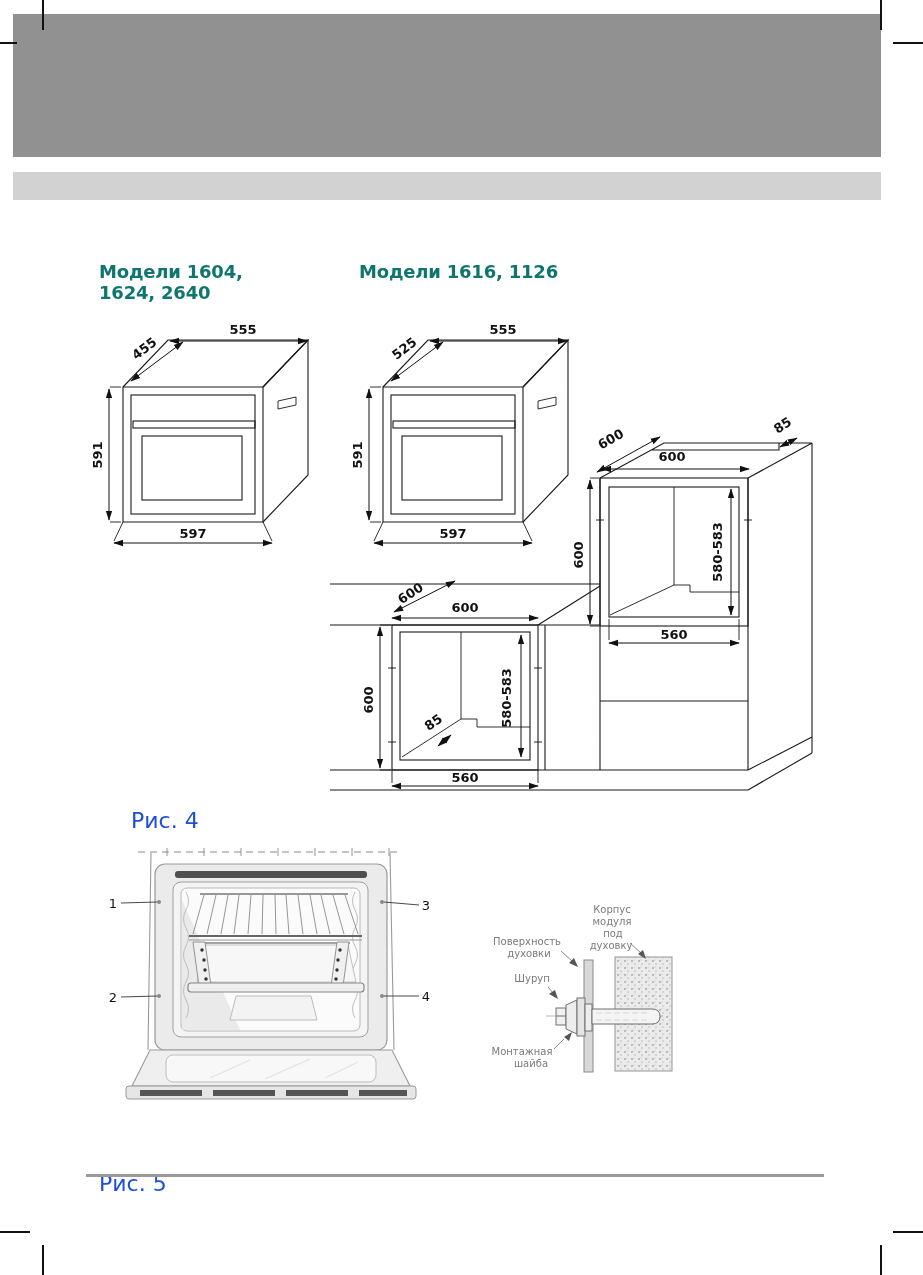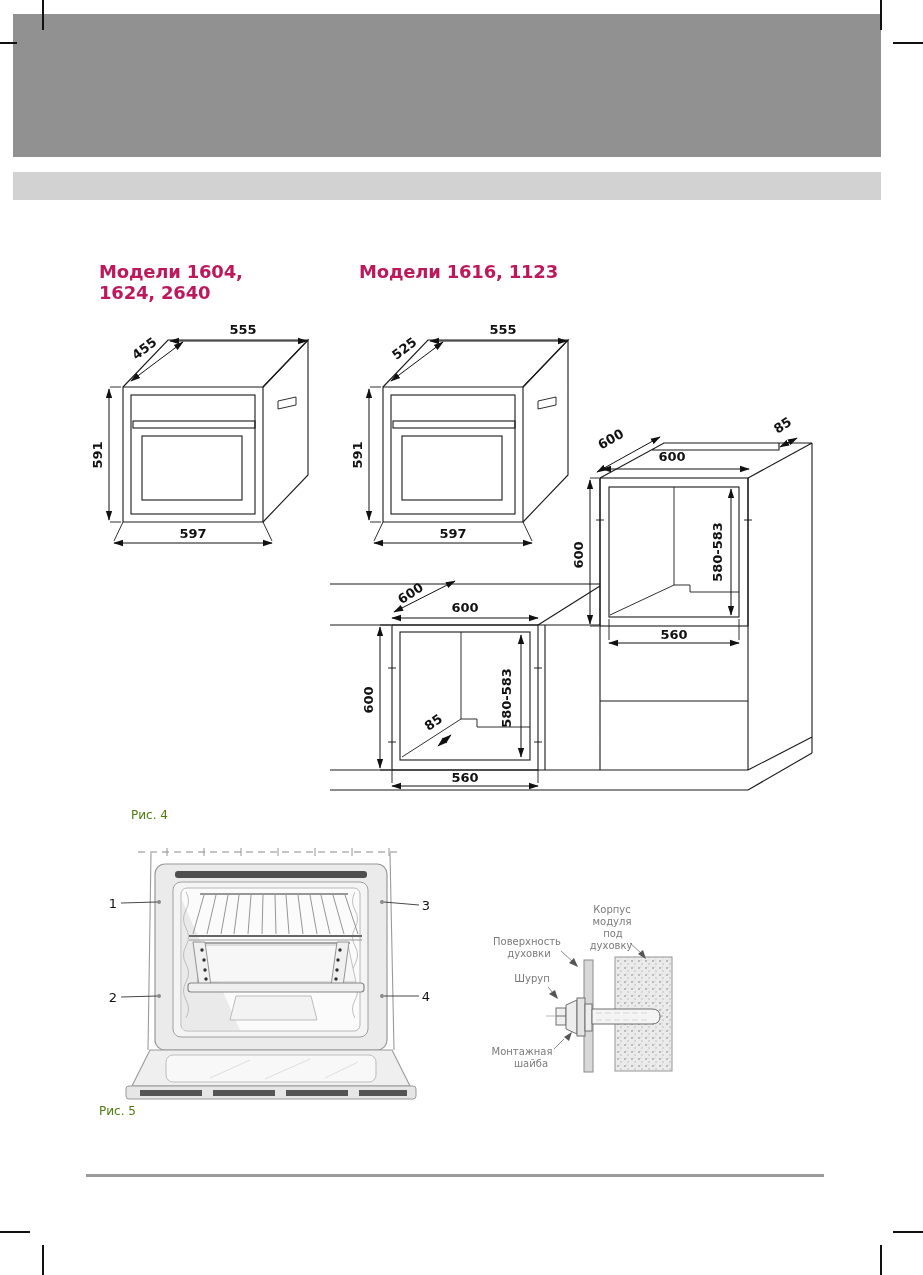--- a/index.html
+++ b/index.html
@@ -1,23 +1,23 @@
 <!DOCTYPE html>
 <html><head>
 <meta charset="utf-8">
 <style>
   html,body{margin:0;padding:0;background:#fff;}
   .page{position:relative;width:923px;height:1275px;background:#ffffff;overflow:hidden;
         font-family:"DejaVu Sans",sans-serif;}
   .band1{position:absolute;left:13px;top:14px;width:868px;height:143px;background:#919191;}
   .band2{position:absolute;left:13px;top:172px;width:868px;height:28px;background:#d2d2d2;}
   .crop{position:absolute;background:#111;}
-  .title{position:absolute;font-weight:bold;font-size:18px;line-height:21px;color:#be185d;
+  .title{position:absolute;font-weight:bold;font-size:18px;line-height:21px;color:#0f766e;
          letter-spacing:-0.2px;white-space:nowrap;}
-  .cap{position:absolute;font-size:12px;color:#4d7c0f;}
+  .cap{position:absolute;font-size:22px;color:#1d4ed8;}
   .rule{position:absolute;left:86px;top:1174px;width:738px;height:3px;background:#9a9a9a;}
   svg{position:absolute;left:0;top:0;}
   .st{fill:none;stroke:#1a1a1a;stroke-width:1.1;}
   .st2{fill:none;stroke:#1a1a1a;stroke-width:0.9;}
   .dl{fill:none;stroke:#111;stroke-width:1;marker-start:url(#ab);marker-end:url(#ab);}
   .pt{stroke:#111;stroke-width:0.9;fill:none;}
   .dim{font-family:"DejaVu Sans",sans-serif;font-weight:bold;font-size:13px;fill:#111;text-anchor:middle;}
   .co{font-family:"DejaVu Sans",sans-serif;font-size:13px;fill:#111;text-anchor:middle;}
   .lbl{font-family:"DejaVu Sans",sans-serif;font-size:10px;fill:#7b7b7b;text-anchor:middle;}
   .g5{stroke:#9a9a9a;fill:none;stroke-width:1.1;}
@@ -41,25 +41,25 @@
   <div class="crop" style="left:42px;top:1245px;width:2px;height:30px"></div>
   <div class="crop" style="left:0;top:1231px;width:30px;height:2px"></div>
   <div class="crop" style="left:880px;top:1245px;width:2px;height:30px"></div>
   <div class="crop" style="left:893px;top:1231px;width:30px;height:2px"></div>
 
   <div class="title" style="left:99px;top:261px">
     <div>Модели 1604,</div>
     <div>1624, 2640</div>
   </div>
   <div class="title" style="left:359px;top:261px">
-    <div>Модели 1616, 1123</div>
+    <div>Модели 1616, 1126</div>
   </div>
 
   <div class="cap" style="left:131px;top:808px">Рис. 4</div>
-  <div class="cap" style="left:99px;top:1104px">Рис. 5</div>
+  <div class="cap" style="left:99px;top:1171px">Рис. 5</div>
 
   <div class="rule"></div>
 
   <svg width="923" height="1275" viewBox="0 0 923 1275">
     <defs>
       <marker id="ab" viewBox="0 0 10 8" refX="9.2" refY="4" markerWidth="10" markerHeight="8" orient="auto-start-reverse" markerUnits="userSpaceOnUse">
         <path d="M0,0.8 L10,4 L0,7.2 Z" fill="#111"></path>
       </marker>
       <pattern id="stip" width="7" height="7" patternUnits="userSpaceOnUse">
         <rect width="7" height="7" fill="#ebebeb"></rect>

